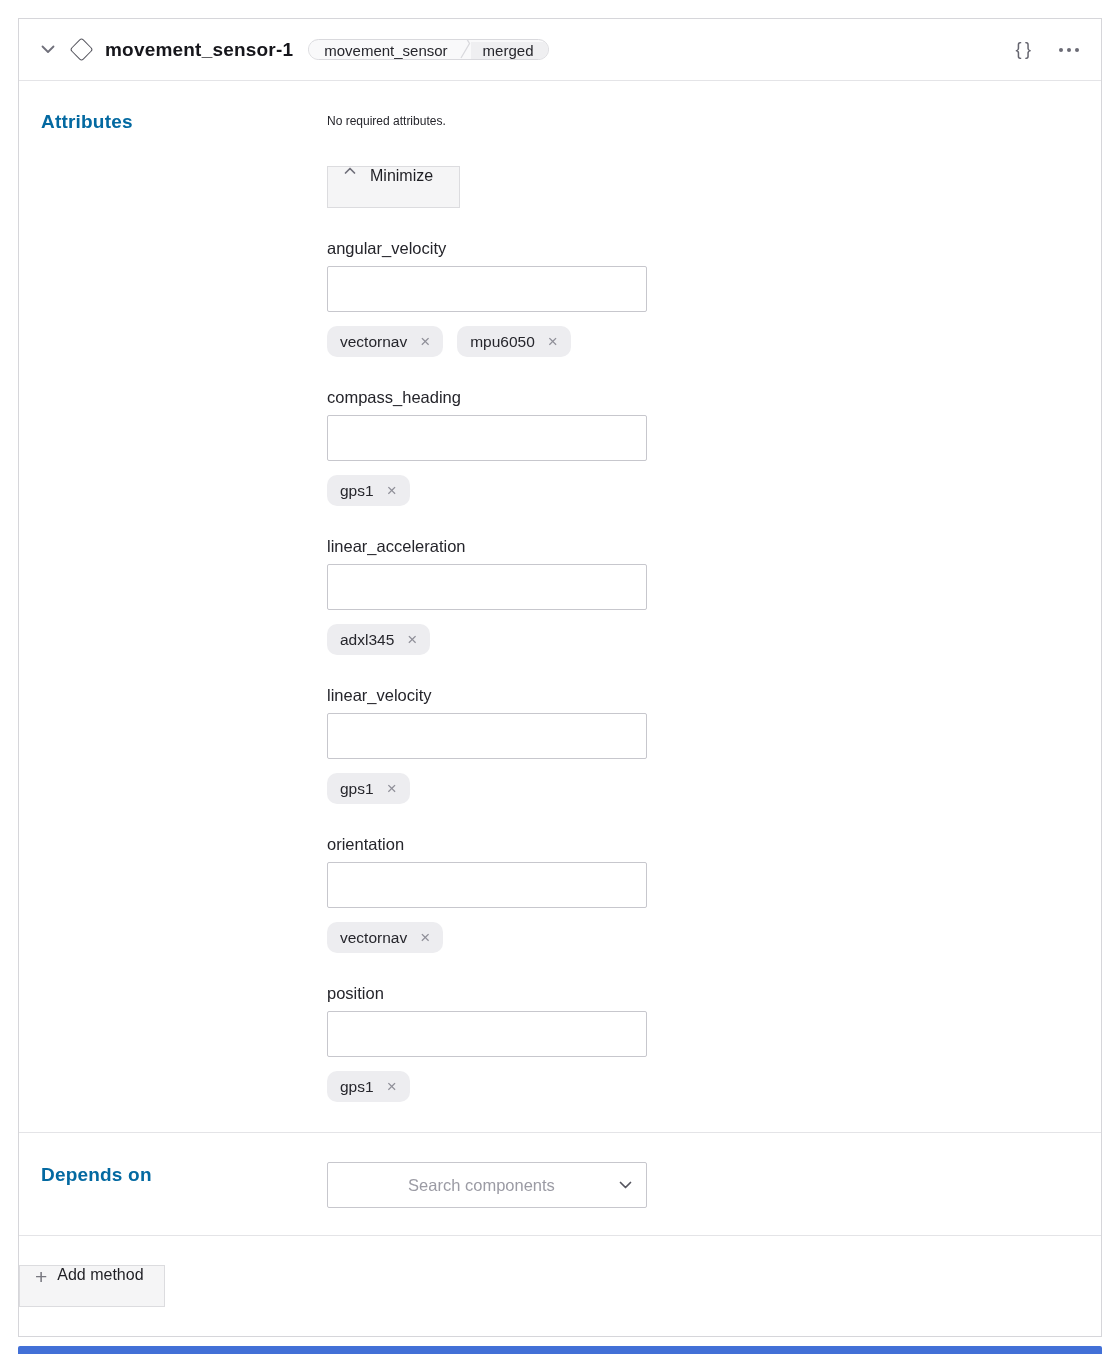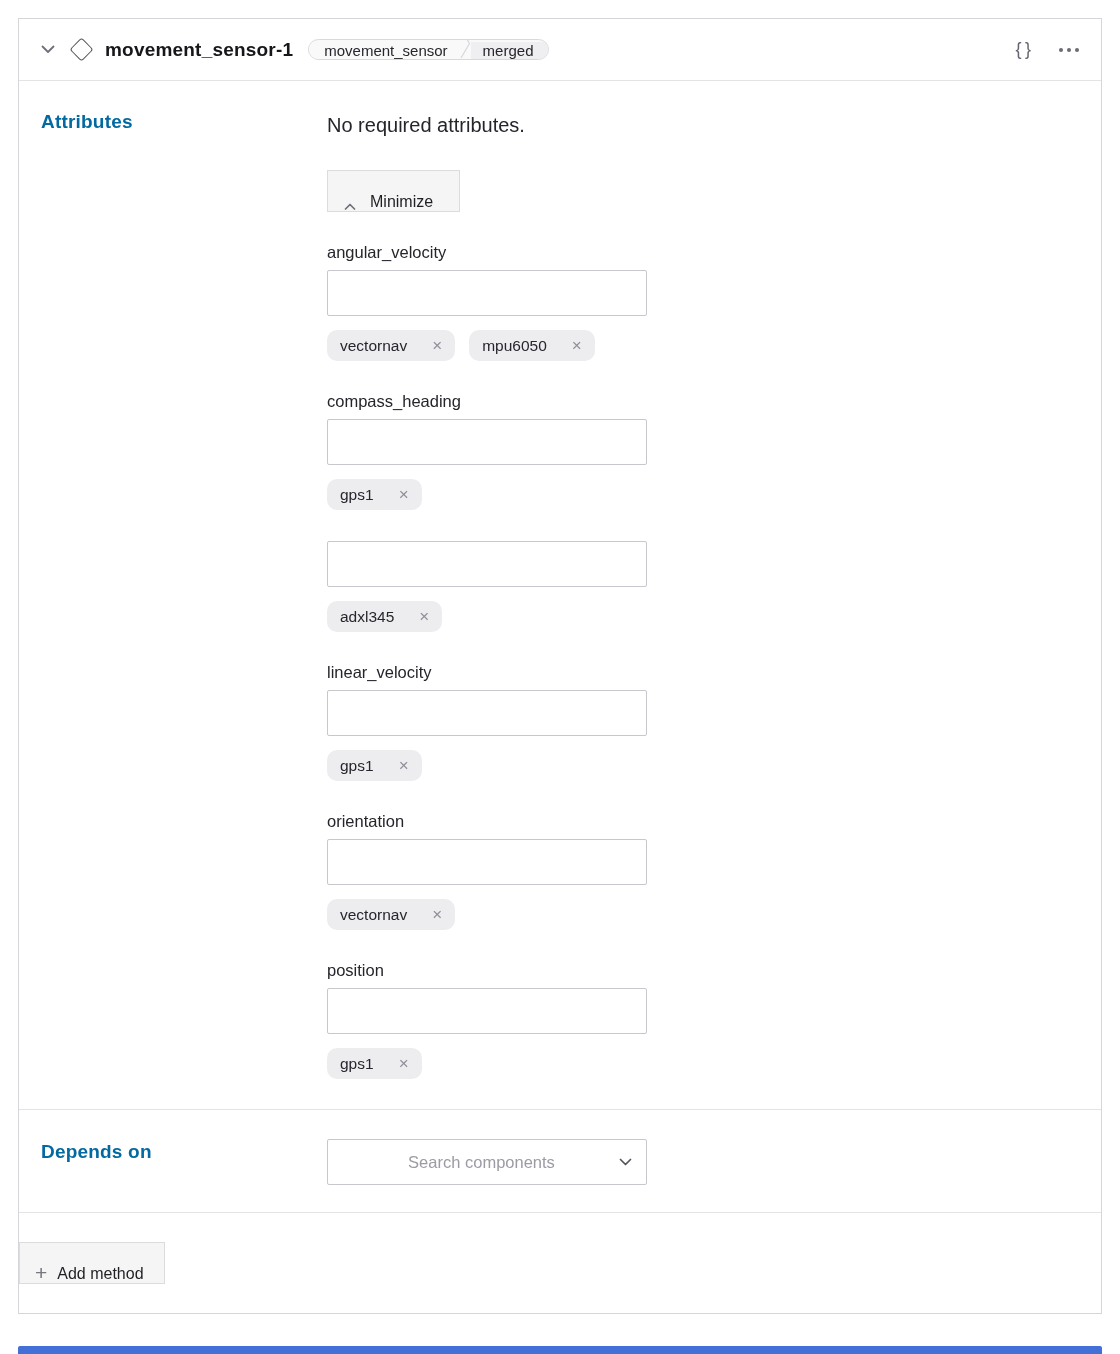--- a/index.html
+++ b/index.html
@@ -54,24 +54,24 @@
   .dots { display: inline-flex; gap: 4px; }
   .dots i { width: 4px; height: 4px; border-radius: 50%; background: #6b6b75; }
 
   
   .section { display: flex; }
   .section + .section { border-top: 1px solid #e4e4e7; }
   .section-aside { width: 308px; flex: 0 0 308px; padding: 30px 0 0 22px; }
   .section-aside h2 { font-size: 19px; font-weight: 700; color: #0369a1; letter-spacing: .2px; }
   .section-content { flex: 1; padding-top: 31px; padding-bottom: 26px; }
 
-  .note { font-size: 20px; color: #25252b; margin-bottom: 33px; margin-top: 2px; }
+  .note { font-size: 12px; color: #25252b; margin-bottom: 33px; margin-top: 2px; }
 
   .btn {
-    display: inline-flex; align-items: flex-end;
+    display: inline-flex; align-items: flex-start;
     background: #f5f5f6;
     border: 1px solid #dcdcdf;
     font-size: 16px;
     color: #1f1f24;
     cursor: pointer;
     font-family: inherit;
   }
   .minimize-btn { height: 42px; padding: 0 26px 0 16px; margin-bottom: 31px; gap: 14px; }
   .add-method-btn { height: 42px; padding: 0 20px 0 15px; gap: 10px; }
   .plus-glyph { font-size: 21px; color: #77777f; font-weight: 400; line-height: 1; }
@@ -91,21 +91,21 @@
   }
   .tag-row { display: flex; gap: 14px; margin-top: 14px; }
   .tag {
     display: inline-flex; align-items: center;
     height: 31px;
     background: #ededf0;
     border-radius: 10px;
     padding: 12px 13px;
     font-size: 15.5px;
     color: #26262c;
-    gap: 25px;
+    gap: 13px;
   }
   .tag .x {
     font-size: 17px;
     color: #8f8f98;
     cursor: pointer;
     line-height: 1;
   }
 
   
   .select-box {
@@ -206,20 +206,21 @@
     <input class="field-input" type="text" style="">
     <div class="tag-row">
   <span class="tag">
     <span class="tag-text">gps1</span>
     <span class="x">×</span>
   </span>
 </div>
   </div>
 
   <div class="field-group">
+    <div class="field-label">linear_acceleration</div>
     <input class="field-input" type="text" style="">
     <div class="tag-row">
   <span class="tag">
     <span class="tag-text">adxl345</span>
     <span class="x">×</span>
   </span>
 </div>
   </div>
 
   <div class="field-group">

